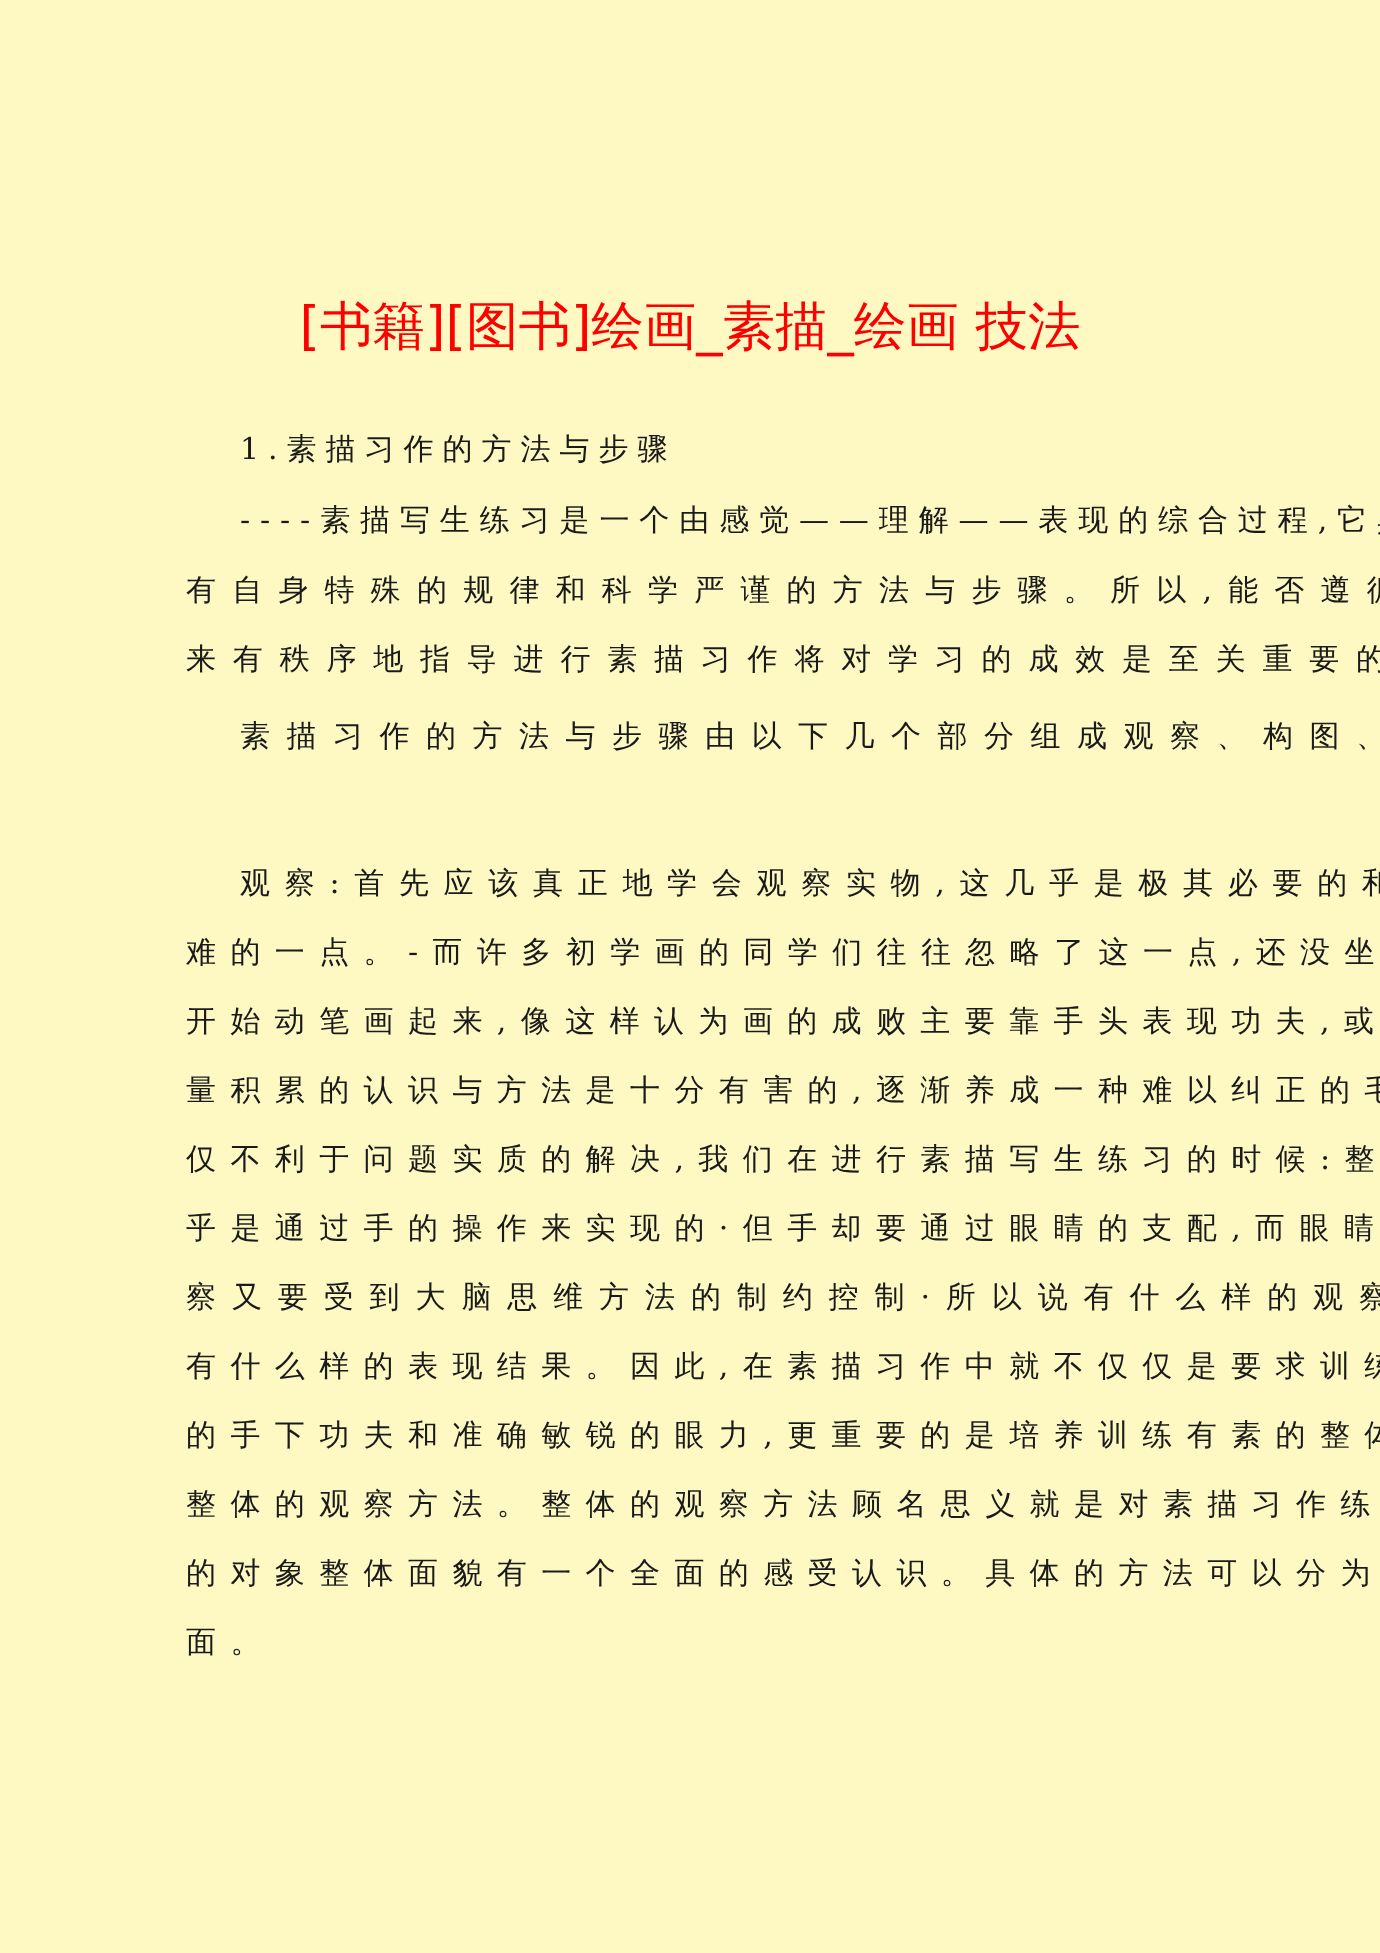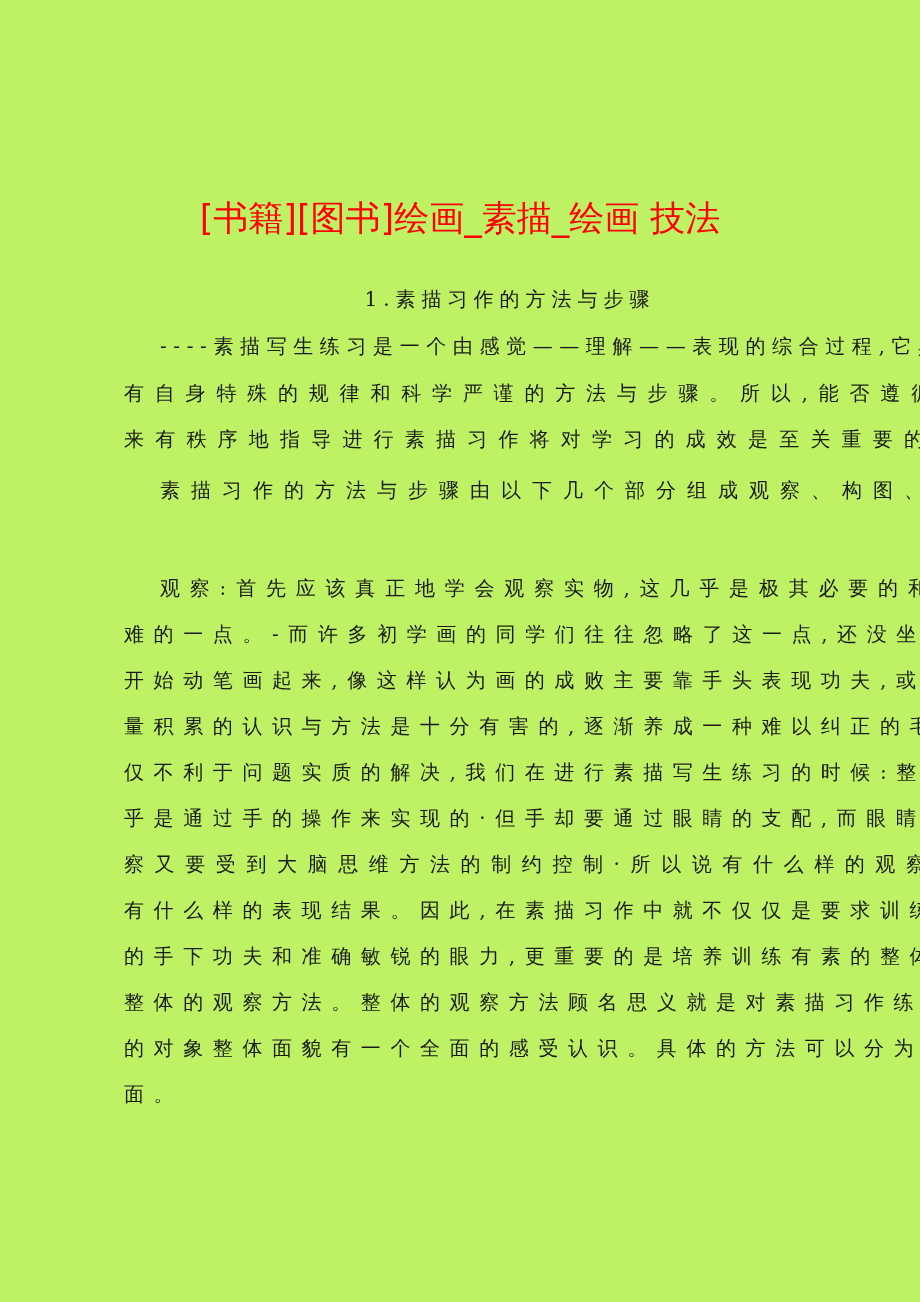--- a/index.html
+++ b/index.html
@@ -1,32 +1,32 @@
 <!DOCTYPE html>
 <html><head>
 <meta charset="utf-8">
 <style>
   html, body { margin: 0; padding: 0; background: #ffffff; }
   body { width: 920px; height: 1302px; position: relative; overflow: hidden;
          font-family: "DejaVu Serif", "Liberation Serif", serif; color: #1a1a1a; }
-  .page { position: absolute; left: 0; top: 0; width: 920px; height: 1302px; background: #bef264; }
+  .page { position: absolute; left: 0; top: 0; width: 920px; height: 1302px; background: #fef9c3; }
   .title { position: absolute; left: 0; top: 192px; width: 920px; text-align: center;
            color: #ff0000; font-family: "DejaVu Sans", "Liberation Sans", sans-serif;
            font-size: 35px; line-height: 52px; letter-spacing: 0px; white-space: nowrap; }
   .line { position: absolute; left: 124px; width: 700px; font-size: 20px; line-height: 28px;
           letter-spacing: 15.6px; white-space: nowrap; }
   .indent { left: 160px; }
 </style>
 </head>
 <body>
 
 <div class="page">
   <div class="title">[书籍][图书]绘画_素描_绘画 技法</div>
 
-  <div class="line indent" style="top:285px; letter-spacing:6px;text-align:center;">1.素描习作的方法与步骤</div>
+  <div class="line indent" style="top:285px; letter-spacing:6px;">1.素描习作的方法与步骤</div>
 
   <div class="line indent" style="top:332px; letter-spacing:6.6px;">----素描写生练习是一个由感觉——理解——表现的综合过程,它具</div>
   <div class="line" style="top:379px; letter-spacing:10.8px;">有自身特殊的规律和科学严谨的方法与步骤。所以,能否遵循其规则章法</div>
   <div class="line" style="top:425px; letter-spacing:11.2px;">来有秩序地指导进行素描习作将对学习的成效是至关重要的。</div>
 
   <div class="line indent" style="top:476px; letter-spacing:11px;">素描习作的方法与步骤由以下几个部分组成观察、构图、打轮廓、塑</div>
 
   <div class="line indent" style="top:574px; letter-spacing:9.8px;">观察:首先应该真正地学会观察实物,这几乎是极其必要的和相当困</div>
   <div class="line" style="top:620px; letter-spacing:9.6px;">难的一点。-而许多初学画的同学们往往忽略了这一点,还没坐稳就急着</div>
   <div class="line" style="top:666px; letter-spacing:9.6px;">开始动笔画起来,像这样认为画的成败主要靠手头表现功夫,或者依靠数</div>

